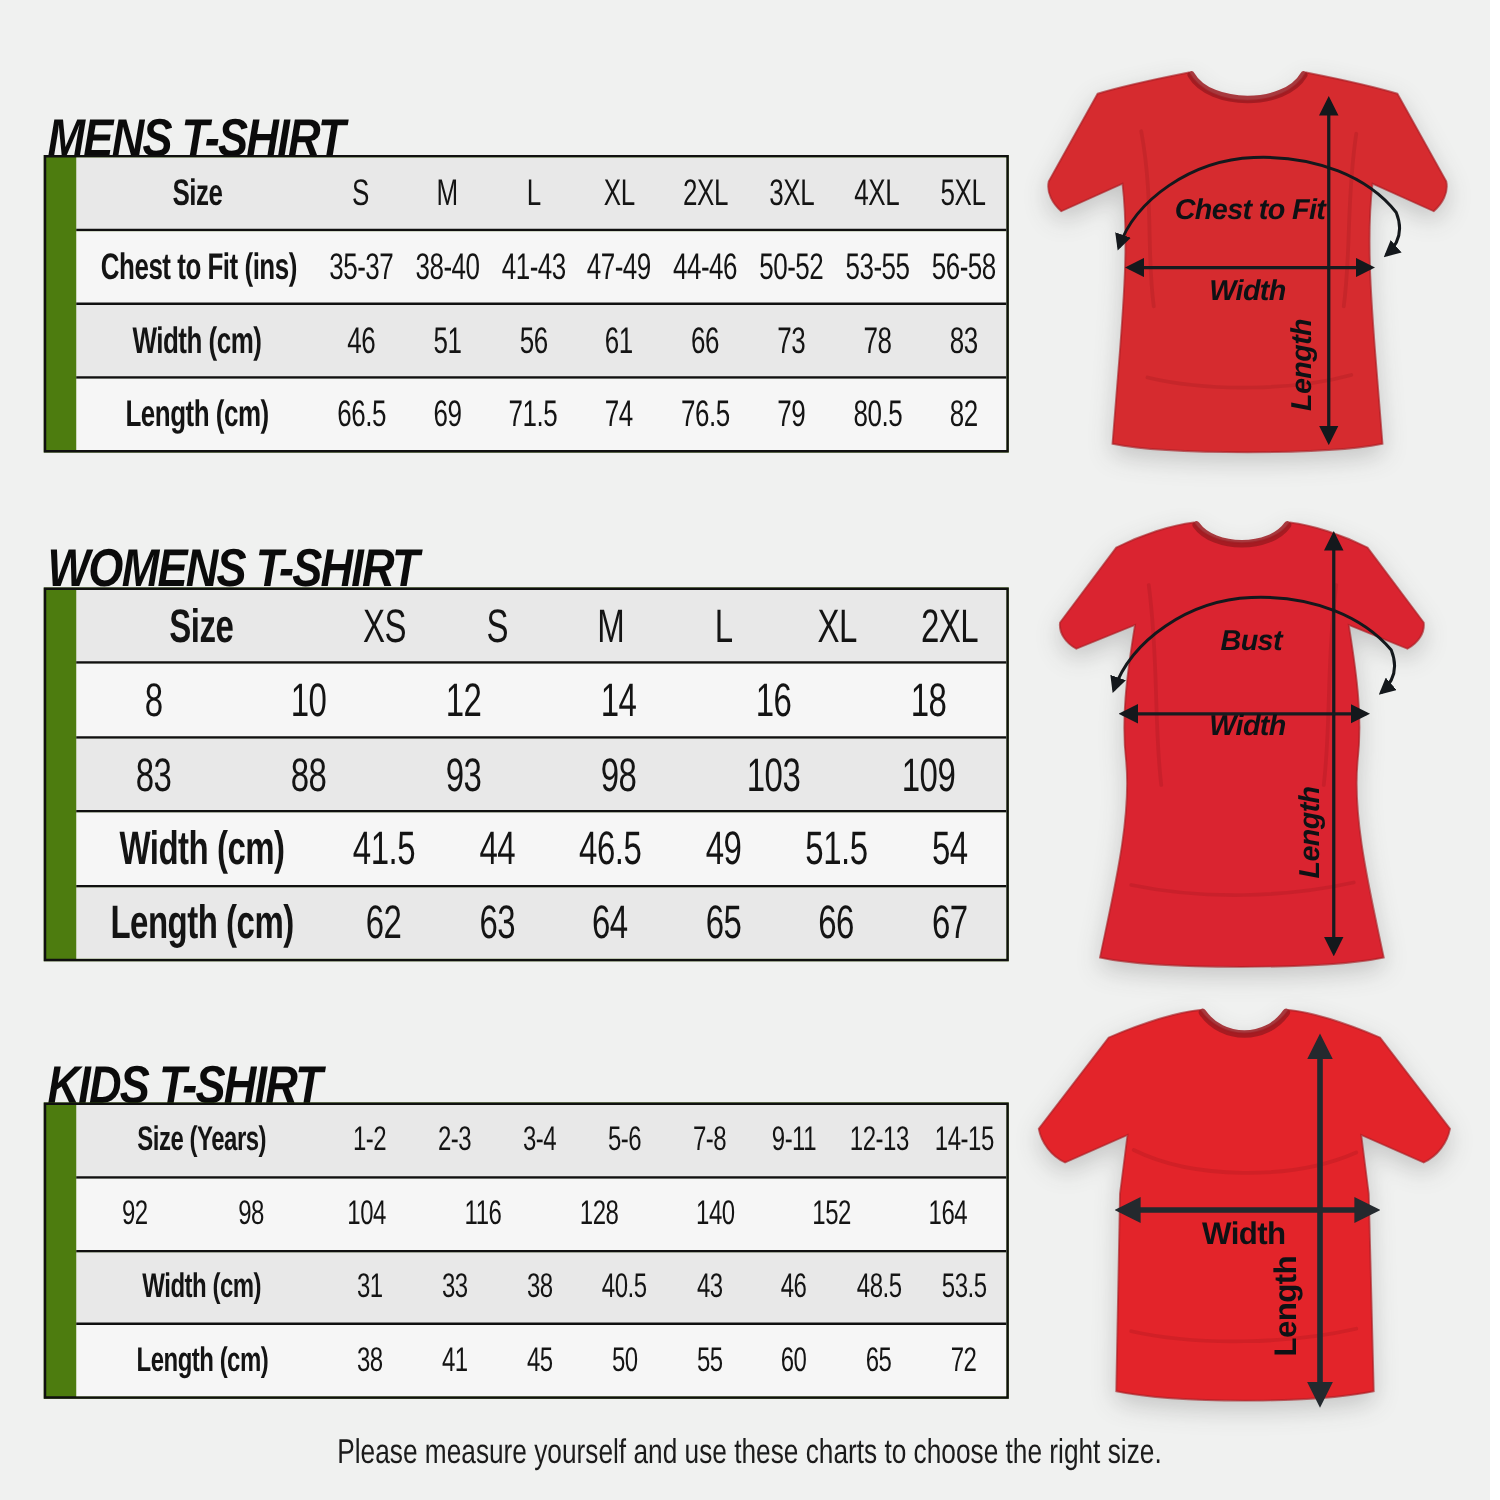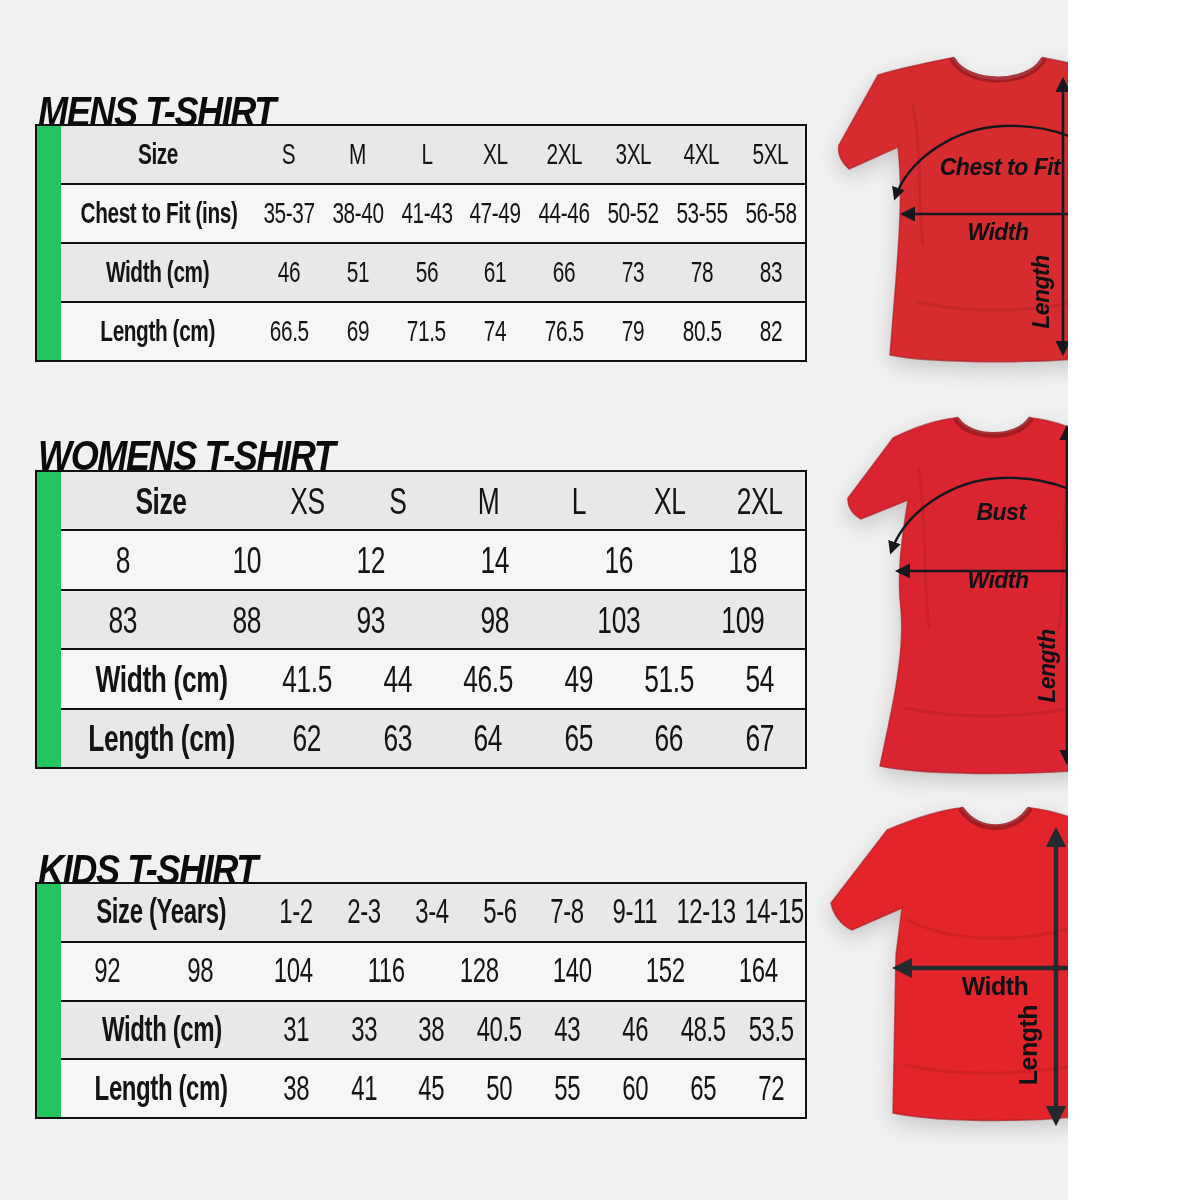--- a/index.html
+++ b/index.html
@@ -1,42 +1,42 @@
 <!DOCTYPE html>
 <html><head>
 <meta charset="utf-8">
 <style>
   html,body{margin:0;padding:0;}
   .page{
-    position:relative;width:1068px;height:1200px;overflow:hidden;
+    position:relative;width:1192px;height:1200px;overflow:hidden;
     background:#f0f1f0;
     font-family:"Liberation Sans",sans-serif;
     color:#151515;
   }
   
   .sec-title{
     position:absolute;left:38px;
     font-size:38px;font-weight:900;font-style:italic;
     letter-spacing:-1.5px;color:#0b0b0b;line-height:1;
     transform:scale(.95,1.12);transform-origin:left top;white-space:nowrap;
   }
   .title-mens{top:58px}
   .title-womens{top:402px}
   .title-kids{top:816px}
   
   .size-table{
     position:absolute;left:35px;width:772px;
     display:flex;flex-direction:column;
     border:2px solid #101010;box-sizing:border-box;
-    background:#22c55e;
+    background:#4d7c0f;
     padding-left:24px;
   }
   .t-mens  {top:124px;height:238px;font-size:26px}
   .t-womens{top:470px;height:299px;font-size:33px}
-  .t-kids  {top:882px;height:237px;font-size:30px}
+  .t-kids  {top:882px;height:237px;font-size:24px}
   .trow{flex:1;display:flex;align-items:center;border-bottom:2px solid #101010;background:#f6f6f6;min-height:0}
   .trow:nth-child(odd){background:#e8e8e8}
   .trow:last-child{border-bottom:none}
   .cell{flex:1;text-align:center;letter-spacing:-.5px;color:#141414;min-width:0}
   .cell.label{font-weight:700}
   .t-mens  .cell.label{flex:0 0 26%}
   .t-womens .cell.label{flex:0 0 27%}
   .t-kids  .cell.label{flex:0 0 27%}
   .cell>span{display:inline-block;transform:scale(.8,1.14);transform-origin:center;white-space:nowrap}
   
@@ -302,14 +302,17 @@
              C 191 38, 154 38, 137 13 Z" fill="#e3242a"></path>
     <path class="collar" d="M139 15 C 155 38, 190 38, 206 15"></path>
     <path class="fold" d="M 84 125 C 130 148, 210 150, 262 127"></path>
     <path class="fold" d="M 82 270 C 135 282, 210 280, 262 268"></path>
     <line class="ann-bold" x1="233" y1="38" x2="233" y2="325" marker-start="url(#k-arr)" marker-end="url(#k-arr)"></line>
     <line class="ann-bold" x1="75" y1="173" x2="275" y2="173" marker-start="url(#k-arr)" marker-end="url(#k-arr)"></line>
     <text class="ann-label-bold" x="172" y="200">Width</text>
     <text class="ann-label-bold" x="214" y="250" transform="rotate(-90 214 250)">Length</text>
   </svg>
 
+  <div class="footer">
+    <span>Please measure yourself and use these charts to choose the right size.</span>
+  </div>
 
 </main>
 
 </body></html>

